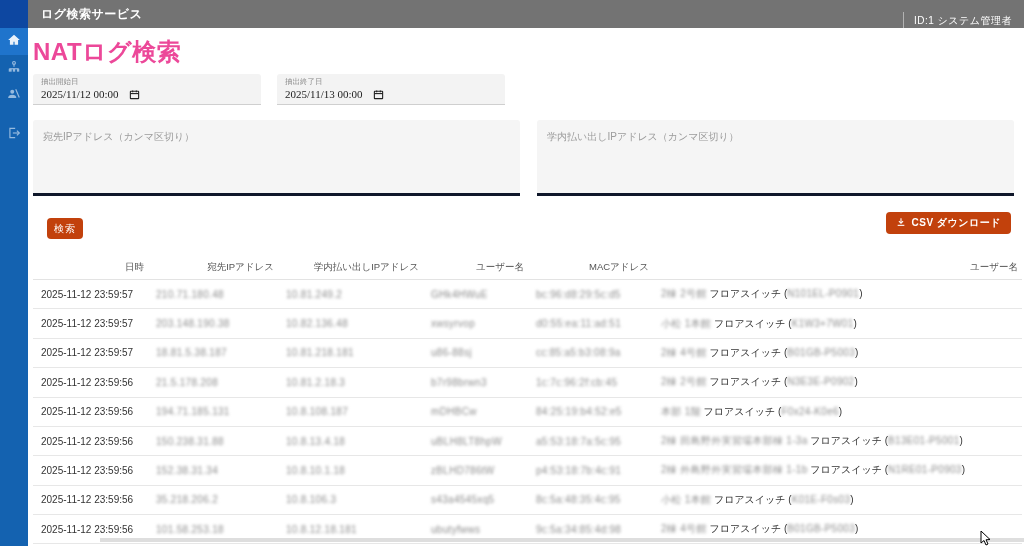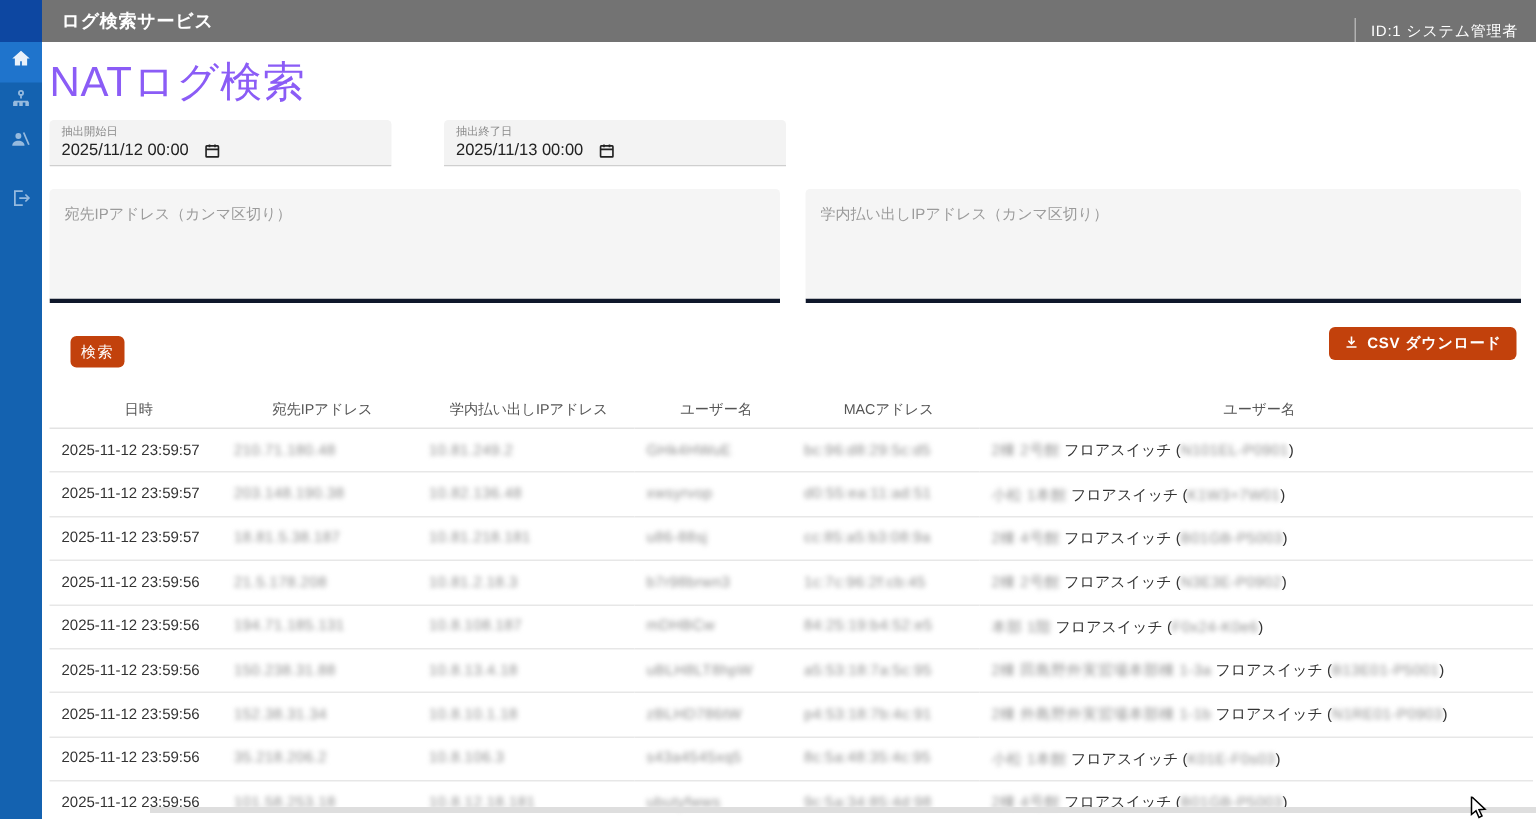--- a/index.html
+++ b/index.html
@@ -20,24 +20,24 @@
   .sidebar { position: absolute; left: 0; top: 28px; width: 28px; height: 518px;
     background: #1462b0; z-index: 2; display: flex; flex-direction: column; align-items: center; }
   .side-item { width: 28px; height: 27px; display: flex; align-items: center; justify-content: center; cursor: pointer; }
   .side-item.active { background: #1f74cc; }
   .side-item svg { opacity: .9; }
   .side-item.dim svg { opacity: .65; }
   .side-gap { height: 12px; }
 
   
   .content { position: absolute; left: 28px; top: 28px; width: 996px; height: 518px; background: #fff; padding: 6px 10px 0 5px; }
-  .page-title { font-size: 28px; font-weight: normal; color: #8b5cf6; margin: 2px 0 6px 0; letter-spacing: .5px; }
-
-  
-  .date-row { display: flex; gap: 35px; }
+  .page-title { font-size: 24px; font-weight: bold; color: #ec4899; margin: 2px 0 6px 0; letter-spacing: .5px; }
+
+  
+  .date-row { display: flex; gap: 16px; font-family: Liberation Serif, serif; }
   .date-field { width: 228px; height: 31px; background: #f3f3f3; border-bottom: 1px solid #cfcfcf;
     border-radius: 3px 3px 0 0; padding: 3px 8px 0 8px; cursor: text; }
   .date-field .flabel { font-size: 7.5px; color: #8a8a8a; }
   .date-field .fval { font-size: 11px; color: #222; display: flex; align-items: center; gap: 10px; margin-top: 1px; }
   .cal-icon { display: inline-flex; }
 
   
   .ta-row { display: flex; gap: 17px; margin-top: 15px; }
   .ta { height: 76px; background: #f5f5f5; border: none; border-bottom: 3px solid #0f172a;
     border-radius: 3px 3px 0 0; resize: none; font-size: 10px; color: #333; padding: 10px 10px;
@@ -50,21 +50,21 @@
   .btn-row { position: relative; margin-top: 22px; height: 24px; }
   .btn { background: #c2410c; color: #fff; border: none; border-radius: 4px; font-size: 10px;
     cursor: pointer; font-family: inherit; letter-spacing: 1px; }
   .btn-search { position: absolute; left: 14px; top: 0; width: 36px; height: 21px; }
   .btn-csv { position: absolute; right: 3px; top: -6px; height: 22px; padding: 0 10px;
     display: inline-flex; align-items: center; gap: 5px; font-weight: bold; letter-spacing: .5px; }
 
   
   .tablewrap { margin-top: 14px; }
   table { width: 989px; border-collapse: collapse; table-layout: fixed; }
-  th { font-size: 9.5px; font-weight: normal; color: #555; text-align: center; padding: 5px 4px 5px 8px;
+  th { font-size: 9.5px; font-weight: normal; color: #555; text-align: right; padding: 5px 4px 5px 8px;
     border-bottom: 1px solid #e3e3e3; }
   td { font-size: 10px; color: #333; padding: 7.2px 4px 7.2px 8px; border-bottom: 1px solid #e7e7e7;
     white-space: nowrap; overflow: hidden; }
   col.c1{width:115px} col.c2{width:130px} col.c3{width:145px} col.c4{width:105px} col.c5{width:125px} col.c6{width:369px}
   .redacted { filter: blur(1.7px); color: #8e8e8e; letter-spacing: .3px; }
 
   
   .hscroll { position: absolute; left: 100px; top: 538px; width: 924px; height: 4px; background: #dedede; z-index: 4; }
   .bottom-white { position: absolute; left: 0; top: 546px; width: 1024px; height: 4px; background: #fff; z-index: 4; }
 

